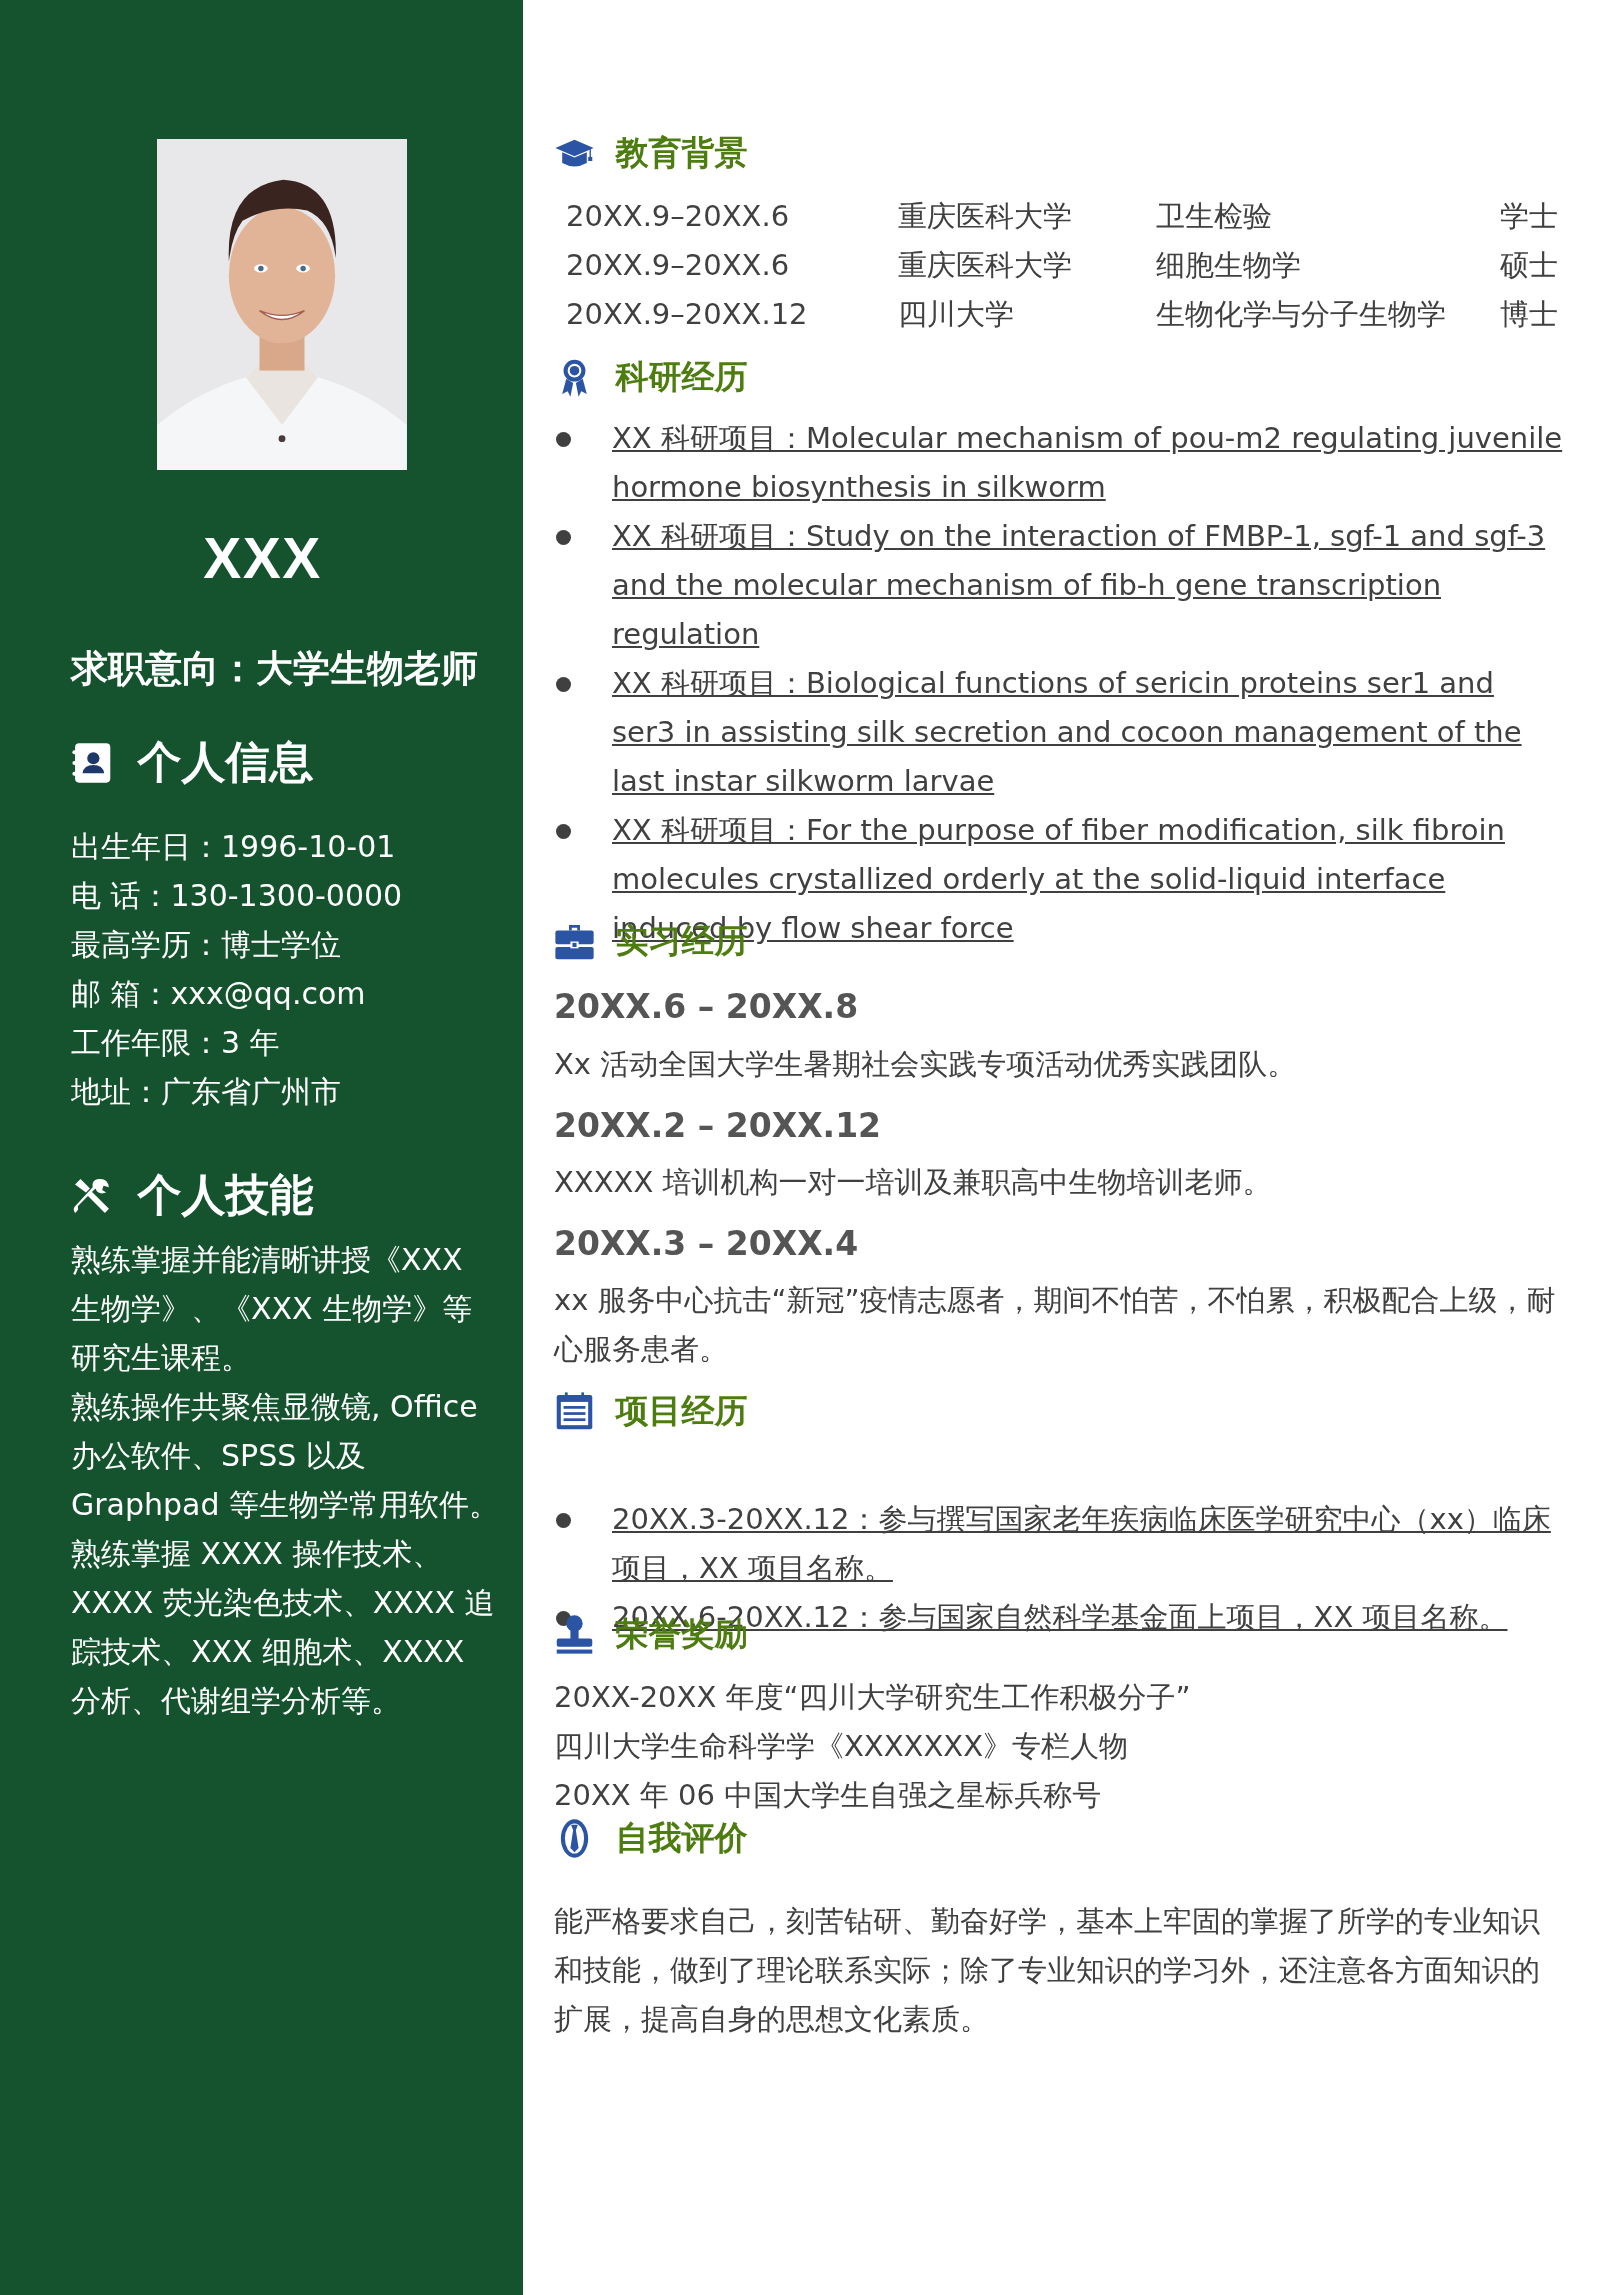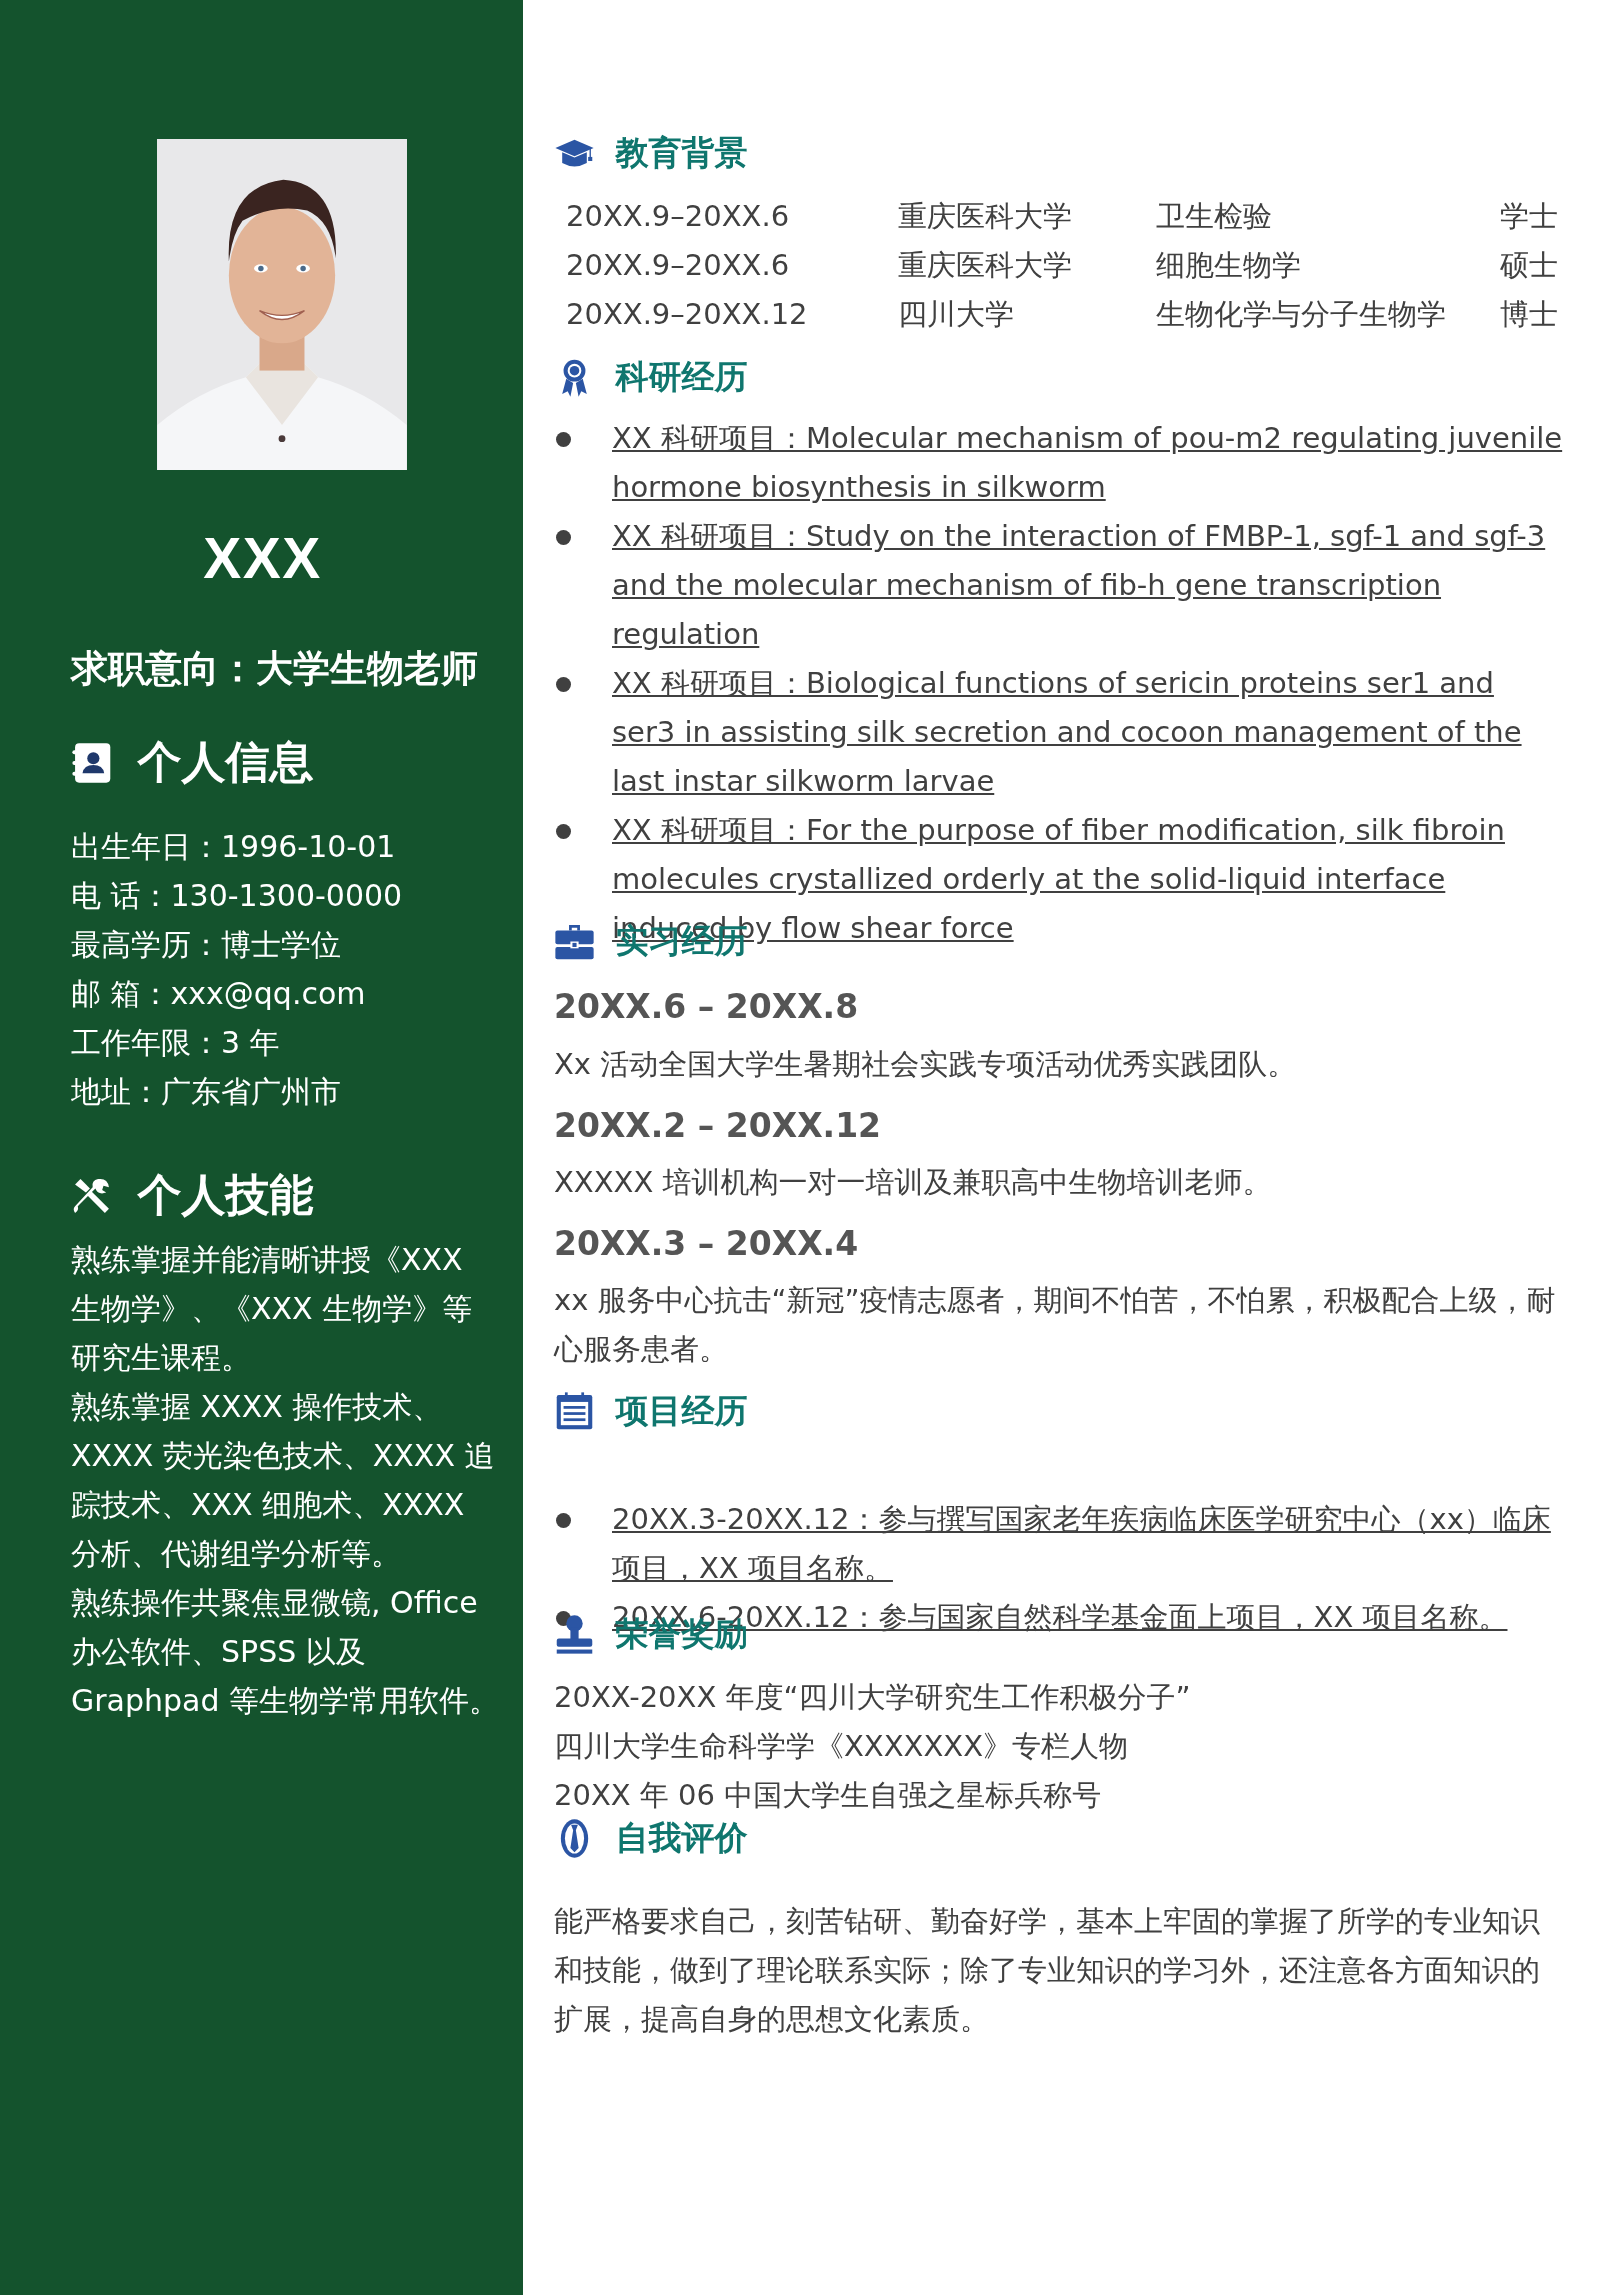--- a/index.html
+++ b/index.html
@@ -17,21 +17,21 @@
   .side-head .ico { width: 42px; height: 42px; display: flex; align-items: center; justify-content: center; }
   .side-head .ico svg { width: 42px; height: 42px; }
 
   .info-list { position: absolute; left: 71px; top: 822px; font-size: 30px; line-height: 49px; }
   .info-list div { white-space: nowrap; }
 
   .skills { position: absolute; left: 71px; top: 1235px; width: 430px; font-size: 30px; line-height: 49px; }
   .skills p { margin: 0; }
 
   .main { position: absolute; left: 554px; top: 0; width: 1009px; }
-  .sec-head { position: absolute; left: 0; display: flex; align-items: center; gap: 20.5px; color: #0f766e; font-size: 33px; font-weight: bold; }
+  .sec-head { position: absolute; left: 0; display: flex; align-items: center; gap: 20.5px; color: #4d7c0f; font-size: 33px; font-weight: bold; }
   .sec-head .ico { width: 41px; height: 41px; display: flex; align-items: center; justify-content: center; }
   .sec-head .ico svg { width: 41px; height: 41px; }
 
   .edu-row { position: absolute; left: 0; width: 1009px; height: 49px; font-size: 29px; line-height: 49px; }
   .edu-row span { position: absolute; top: 0; white-space: nowrap; }
   .edu-row .c1 { left: 12px; }
   .edu-row .c2 { left: 344px; }
   .edu-row .c3 { left: 602px; }
   .edu-row .c4 { left: 946px; }
 
@@ -95,22 +95,22 @@
           <path d="M6 14 L14 6 L28 20 L22 26 Z" fill="#fff"></path>
           <path d="M24 30 L50 56 L56 50 L30 24 Z" fill="#fff"></path>
           <path d="M40 6 Q54 4 56 18 L48 16 L46 22 L52 26 Q40 30 36 20 L10 46 Q12 52 6 56 Q2 50 6 46 L32 18 Q30 8 40 6 Z" fill="#fff"></path>
         </svg>
     </span>
     <span>个人技能</span>
   </div>
 
   <div class="skills">
     <p>熟练掌握并能清晰讲授《XXX 生物学》、《XXX 生物学》等研究生课程。</p>
+    <p>熟练操作共聚焦显微镜, Office 办公软件、SPSS 以及 Graphpad 等生物学常用软件。</p>
     <p>熟练掌握 XXXX 操作技术、XXXX 荧光染色技术、XXXX 追踪技术、XXX 细胞术、XXXX 分析、代谢组学分析等。</p>
-    <p>熟练操作共聚焦显微镜, Office 办公软件、SPSS 以及 Graphpad 等生物学常用软件。</p>
   </div>
 </aside>
 
 <main class="main">
 
   <div class="sec-head" style="top:131px;">
     <span class="ico">
       <svg viewBox="0 0 60 60">
           <path d="M30 10 L58 22 L30 34 L2 22 Z" fill="#2b55a4"></path>
           <path d="M12 28 L12 44 Q30 54 48 44 L48 28 L30 36 Z" fill="#2b55a4"></path>

